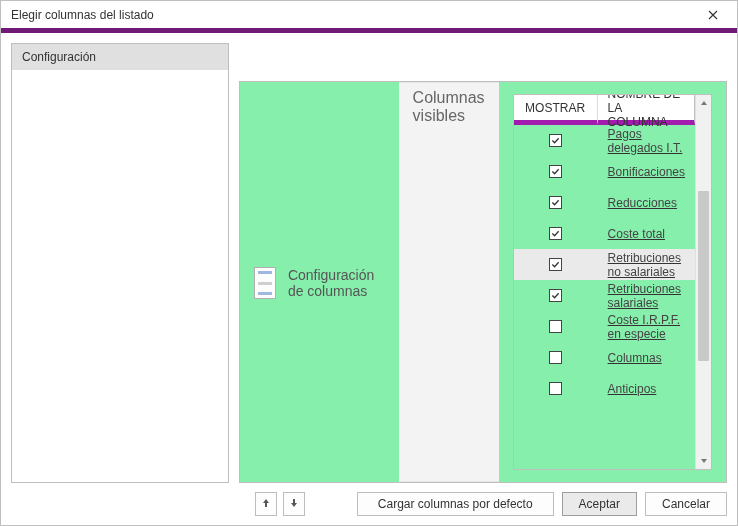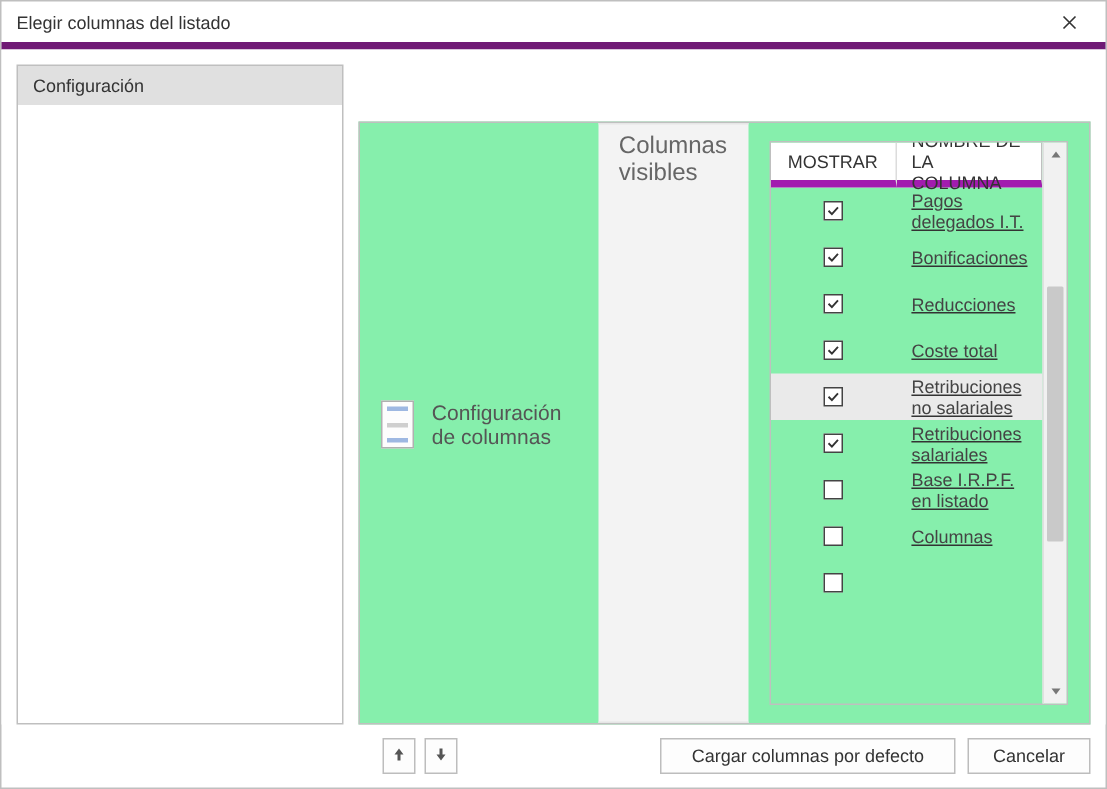--- a/index.html
+++ b/index.html
@@ -330,32 +330,33 @@
                         <path d="M1.5 5 L4 7.5 L8.5 2.5" stroke="#333" stroke-width="1.4" fill="none"></path>
                       </svg>
                     </div>
                   </div>
                   <div class="cell name">Retribuciones salariales</div>
                 </div>
                 <div class="row">
                   <div class="cell mostrar">
                     <div class="cb"></div>
                   </div>
-                  <div class="cell name">Base I.R.P.F. en listado</div>
+                  <div class="cell name">Coste I.R.P.F. en especie</div>
                 </div>
                 <div class="row">
                   <div class="cell mostrar">
                     <div class="cb"></div>
                   </div>
                   <div class="cell name">Columnas</div>
                 </div>
                 <div class="row">
                   <div class="cell mostrar">
                     <div class="cb"></div>
                   </div>
+                  <div class="cell name">Anticipos</div>
                 </div>
               </div>
           </div>
           <div class="vscroll">
             <div class="arrow">
               <svg width="8" height="6" viewBox="0 0 8 6">
                   <path d="M4 1 L7 5 L1 5 Z" fill="#777"></path>
                 </svg>
             </div>
             <div class="track">
@@ -385,17 +386,18 @@
     <div class="small-btn">
       <span>
         <svg width="8" height="10" viewBox="0 0 8 10">
             <path d="M4 9 L7 5 L5 5 L5 1 L3 1 L3 5 L1 5 Z" fill="#555"></path>
           </svg>
       </span>
     </div>
     <div class="gap"></div>
     <div class="right-group">
       <div class="btn load">Cargar columnas por defecto</div>
+      <div class="btn accept">Aceptar</div>
       <div class="btn">Cancelar</div>
     </div>
   </div>
 
 </div>
 
 </body></html>

